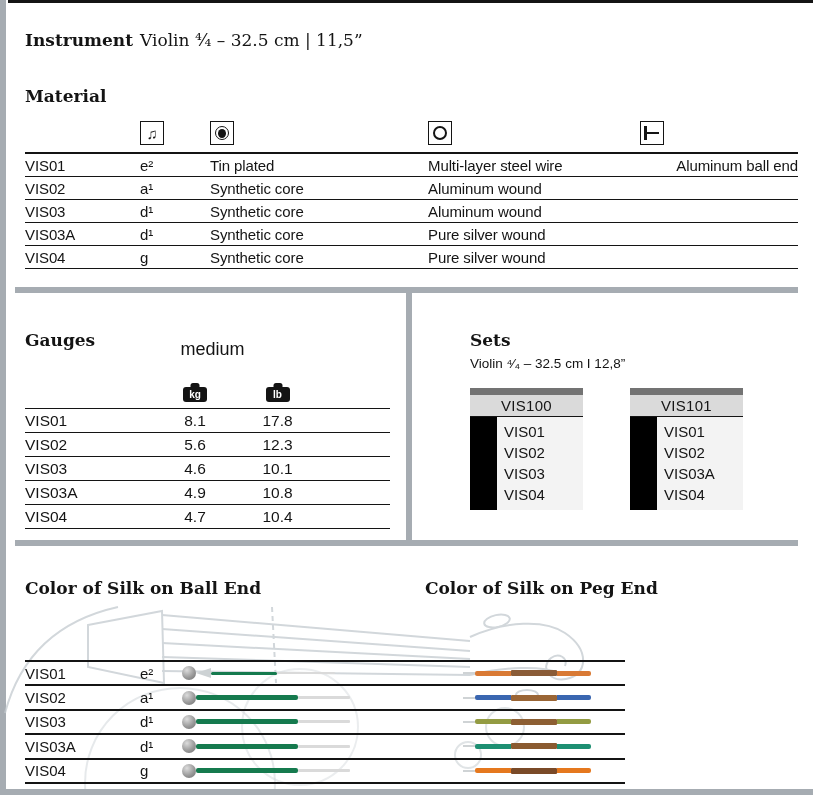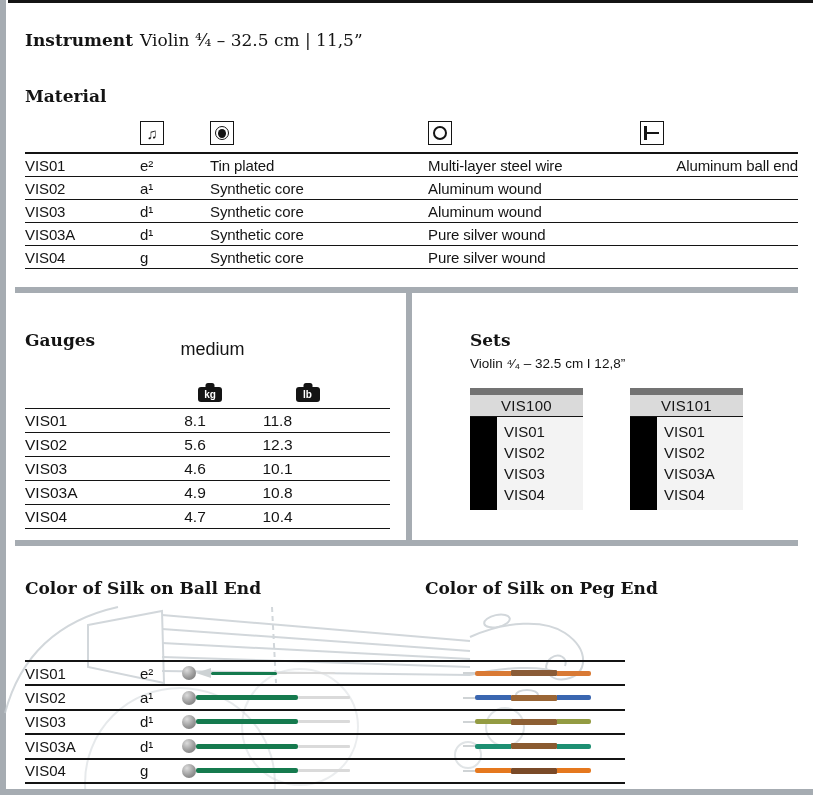--- a/index.html
+++ b/index.html
@@ -30,21 +30,21 @@
   .ring-dot{width:8px;height:9px;background:#141414;border-radius:50%;}
   .ballend-glyph{position:relative;width:16px;height:14px;}
   .ballend-glyph i{position:absolute;left:0;top:0;width:2.5px;height:14px;background:#141414;}
   .ballend-glyph b{position:absolute;left:2px;top:5.7px;width:13px;height:2.5px;background:#141414;}
   .mat-row{display:grid;grid-template-columns:115px 70px 218px 212px 1fr;align-items:center;height:22px;border-bottom:1.5px solid #141414;font-size:15px;letter-spacing:-0.1px;}
   .mat-row .cell-ballend{text-align:right;}
 
   
   .gauges-title{position:absolute;left:25px;top:330px;text-align:right;}
   .gauges-medium{position:absolute;left:130px;top:339px;width:165px;text-align:center;font-size:18px;}
-  .g-icons{position:absolute;left:25px;top:382px;width:365px;display:grid;grid-template-columns:130px 80px 85px 1fr;gap:15px;}
+  .g-icons{position:absolute;left:25px;top:382px;width:365px;display:grid;grid-template-columns:130px 80px 85px 1fr;}
   .wt-wrap{display:flex;justify-content:center;}
   .wt{position:relative;width:24px;height:15px;background:#141414;border-radius:3px;color:#fff;font-weight:bold;font-size:10px;display:flex;align-items:center;justify-content:center;margin-top:5px;}
   .wt::before{content:"";position:absolute;top:-4.5px;left:50%;transform:translateX(-50%);width:9px;height:5px;background:#141414;border-radius:2.5px 2.5px 0 0;}
   .g-table{position:absolute;left:25px;top:408px;width:365px;border-top:1.5px solid #141414;}
   .g-row{display:grid;grid-template-columns:130px 80px 85px 1fr;align-items:center;height:23px;border-bottom:1.5px solid #141414;font-size:15.5px;}
   .g-row .num{text-align:center;}
 
   
   .sets-title{position:absolute;left:470px;top:330px;}
   .sets-subtitle{position:absolute;left:470px;top:356px;font-size:13.5px;}
@@ -157,21 +157,21 @@
         <span class="wt">kg</span>
       </span>
     <span class="wt-wrap">
         <span class="wt">lb</span>
       </span>
   </div>
   <div class="g-table">
     <div class="g-row">
       <span>VIS01</span>
       <span class="num">8.1</span>
-      <span class="num">11.8</span>
+      <span class="num">17.8</span>
     </div>
     <div class="g-row">
       <span>VIS02</span>
       <span class="num">5.6</span>
       <span class="num">12.3</span>
     </div>
     <div class="g-row">
       <span>VIS03</span>
       <span class="num">4.6</span>
       <span class="num">10.1</span>

